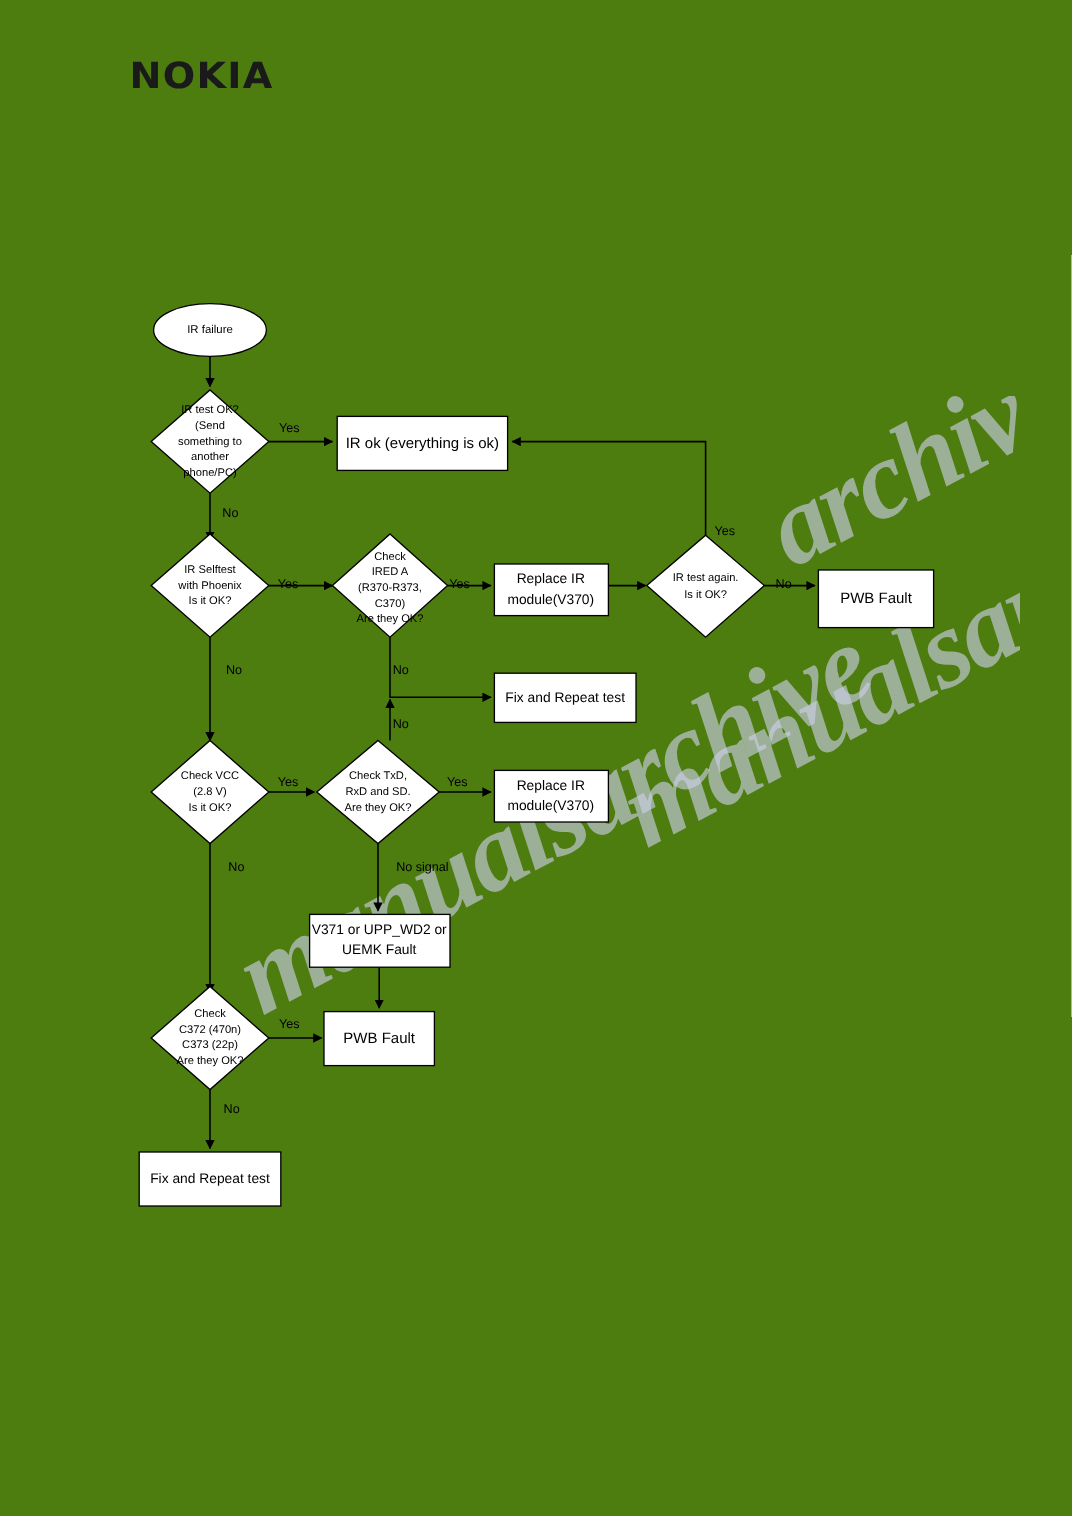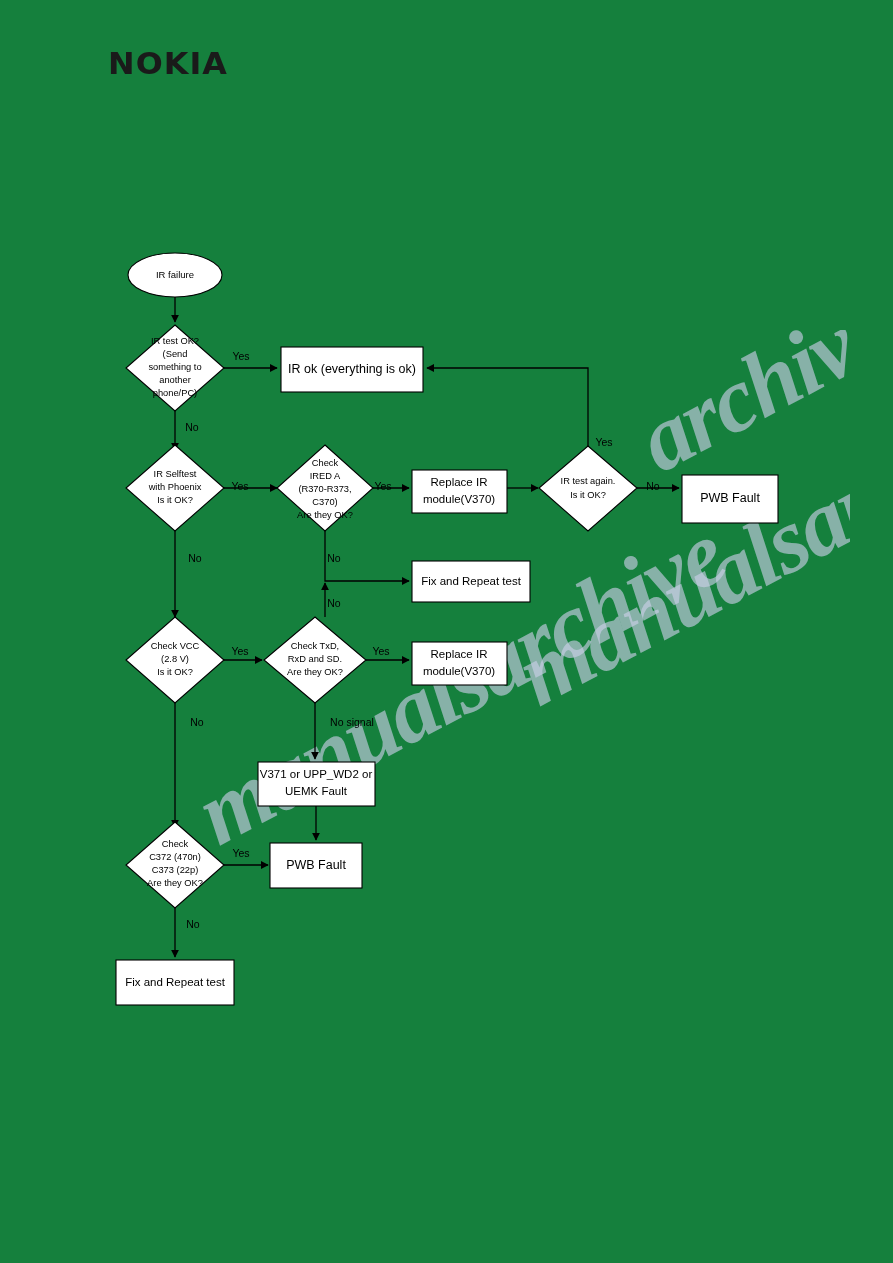--- a/index.html
+++ b/index.html
@@ -12,21 +12,21 @@
     width: 893px;
     height: 1263px;
     position: relative;
     font-family: "Liberation Sans", sans-serif;
     color: #000000;
     overflow: hidden;
   }
   .page {
     position: absolute;
     inset: 0;
-    background: #15803d;
+    background: #4d7c0f;
   }
   
   .brand {
     position: absolute;
     left: 108px;
     top: 46px;
     font-family: "DejaVu Sans", sans-serif;
     font-weight: 700;
     font-size: 30px;
     letter-spacing: 1px;

